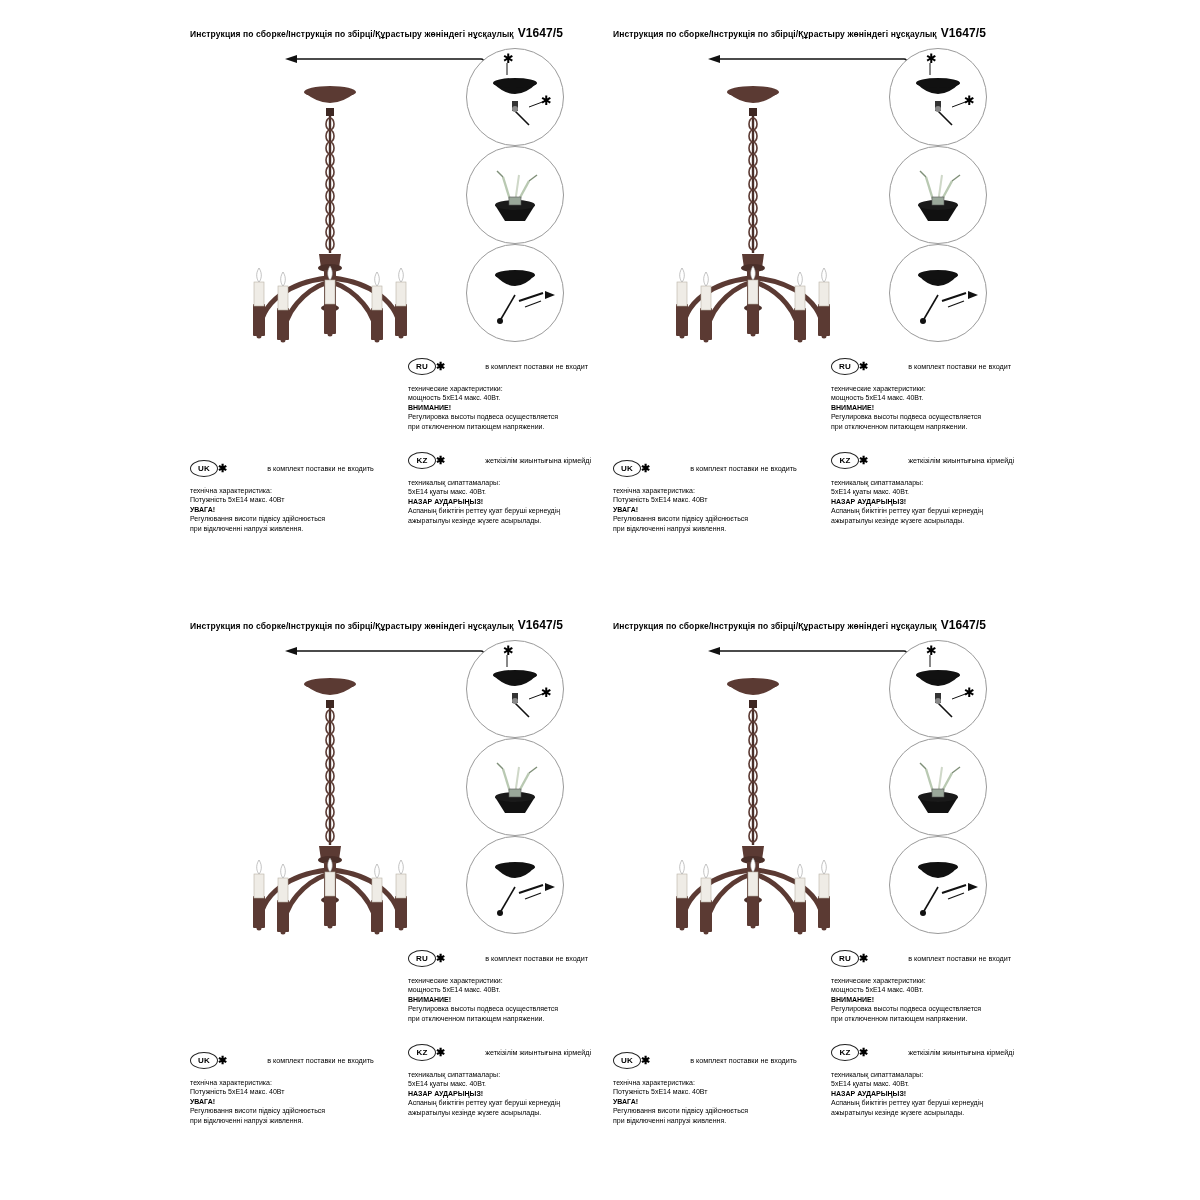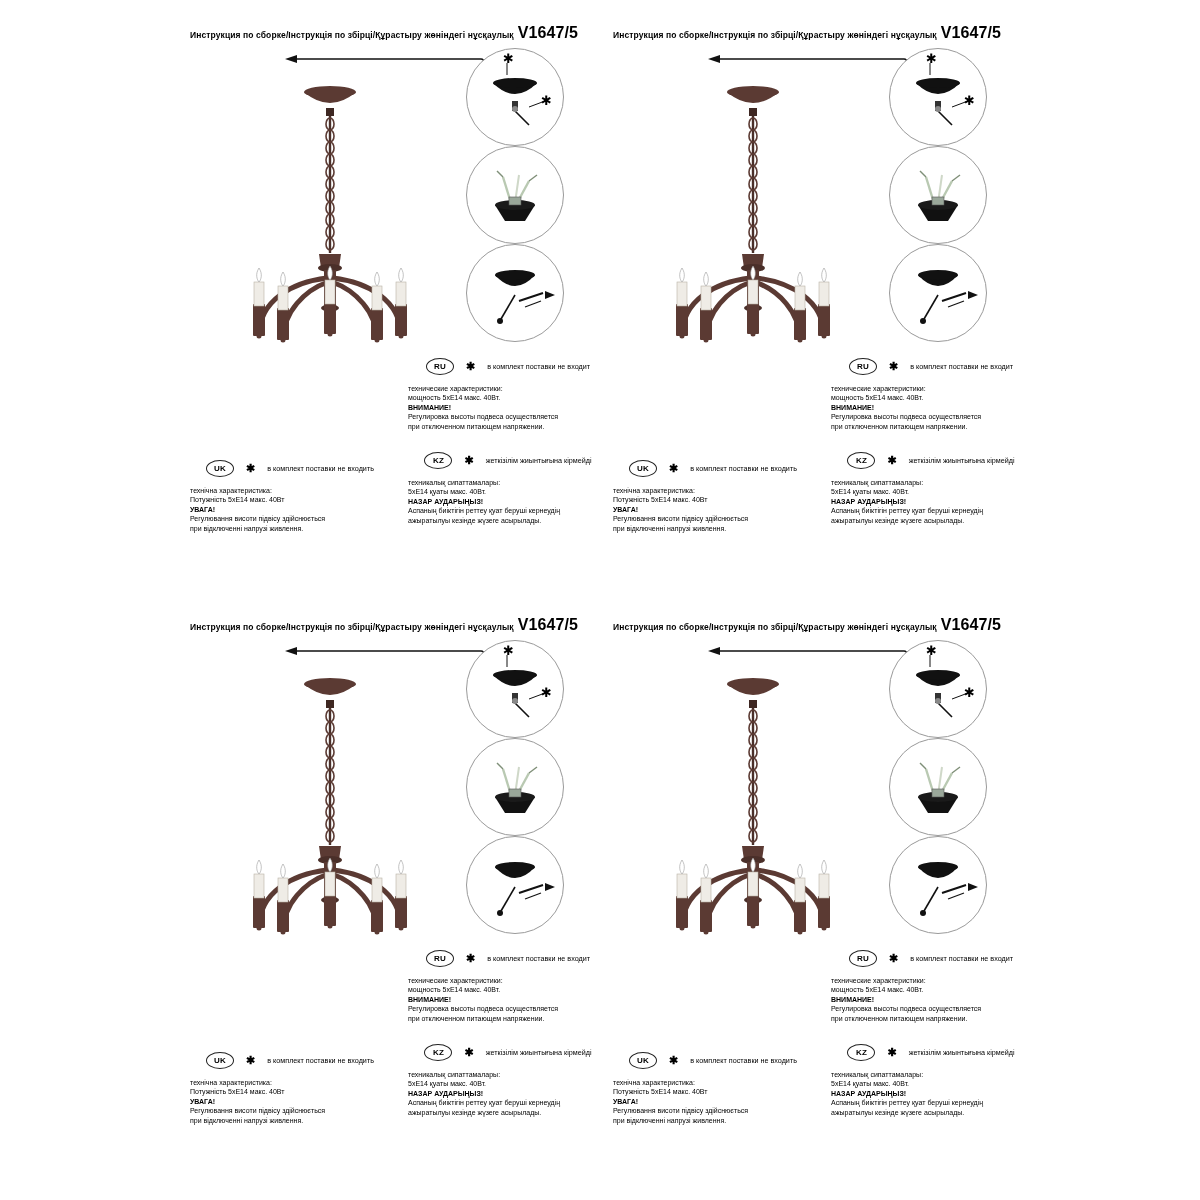--- a/index.html
+++ b/index.html
@@ -26,46 +26,46 @@
   .p3{left:190px;top:620px;}
   .p4{left:613px;top:620px;}
 
   .title{
     font-size:8.5px;
     font-weight:bold;
     letter-spacing:0.1px;
     white-space:nowrap;
     line-height:10px;
   }
-  .title .model{font-size:16px;font-weight:bold;margin-left:4px;}
+  .title .model{font-size:12px;font-weight:bold;margin-left:4px;}
 
   
   .arrow-wrap{position:absolute;left:95px;top:26px;width:200px;height:18px;}
   .arrow-wrap svg{display:block;}
 
   
   .lamp{position:absolute;left:25px;top:40px;width:230px;height:280px;}
 
   
   .bubbles{position:absolute;left:258px;top:20px;width:140px;height:290px;}
   .bubble{position:absolute;width:96px;height:96px;border:1px solid #9a9a9a;border-radius:50%;overflow:hidden;background:#fff;}
   .b1{left:18px;top:0px;}
   .b2{left:18px;top:98px;}
   .b3{left:18px;top:196px;}
 
   
   .txtblock{position:absolute;width:200px;}
-  .lang-row{display:flex;align-items:center;gap:12px;margin-bottom:9px;justify-content:center;}
+  .lang-row{display:flex;align-items:center;gap:0;margin-bottom:9px;}
   .lang-badge{
     width:26px;height:15px;border:1px solid #222;border-radius:50%;
     font-size:8px;font-weight:bold;display:flex;align-items:center;justify-content:center;
     letter-spacing:0.2px;
   }
   .ast{font-size:11px;line-height:9px;font-weight:bold;}
-  .note{font-size:7.2px;white-space:nowrap;}
+  .note{font-size:7.2px;white-space:nowrap;margin-left:40px;}
   .spec{font-size:7px;line-height:9.4px;}
   .spec .ln{white-space:nowrap;}
 
   .ru-block{left:218px;top:330px;}
   .uk-block{left:0px;top:432px;}
   .kz-block{left:218px;top:424px;}
 
   
   svg{overflow:visible;}
 </style>

